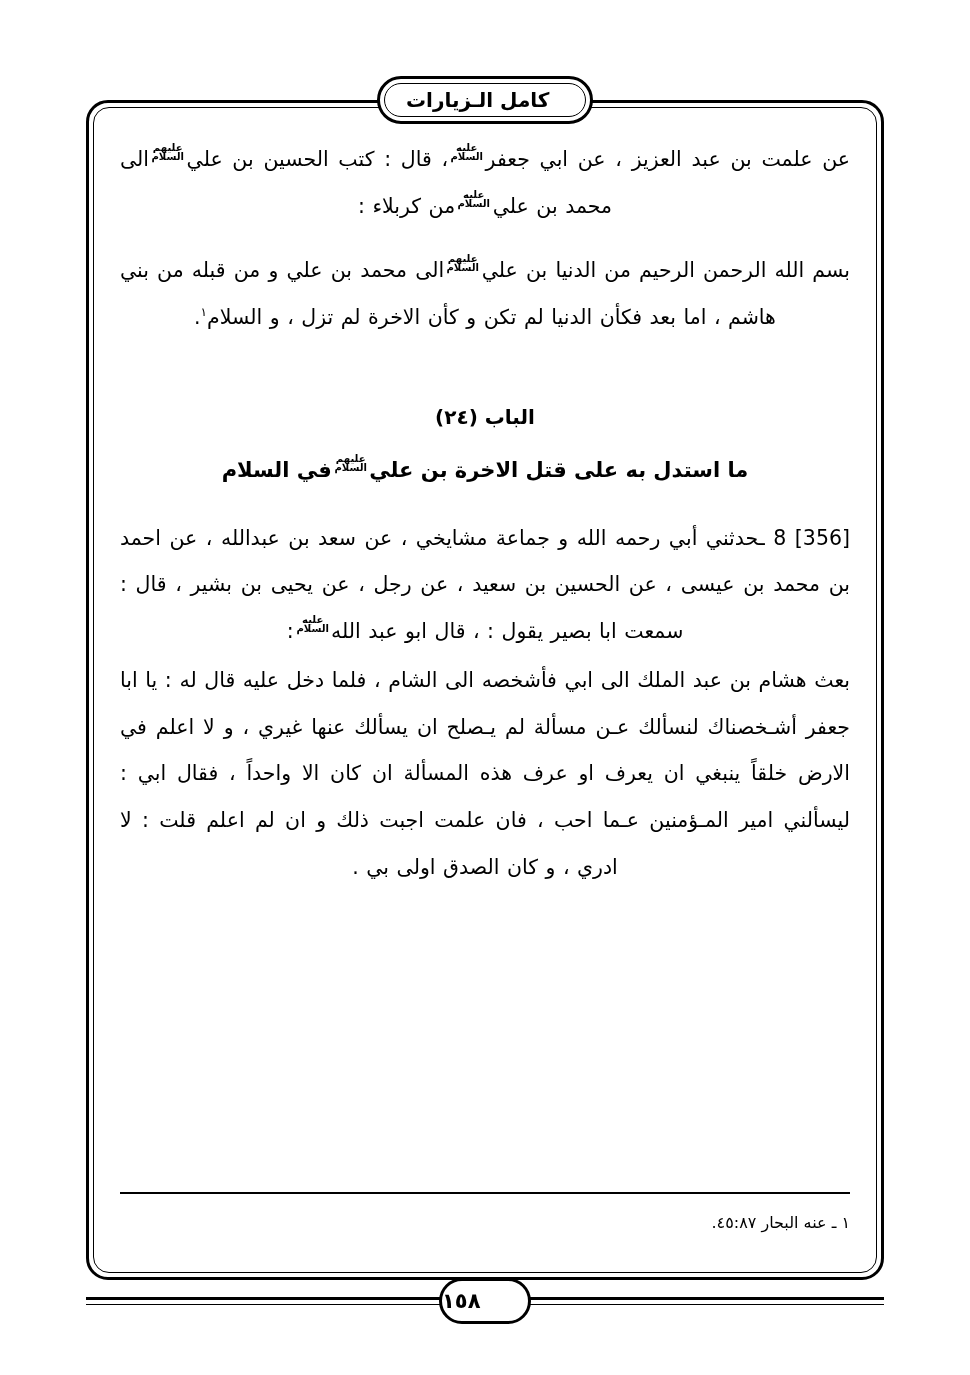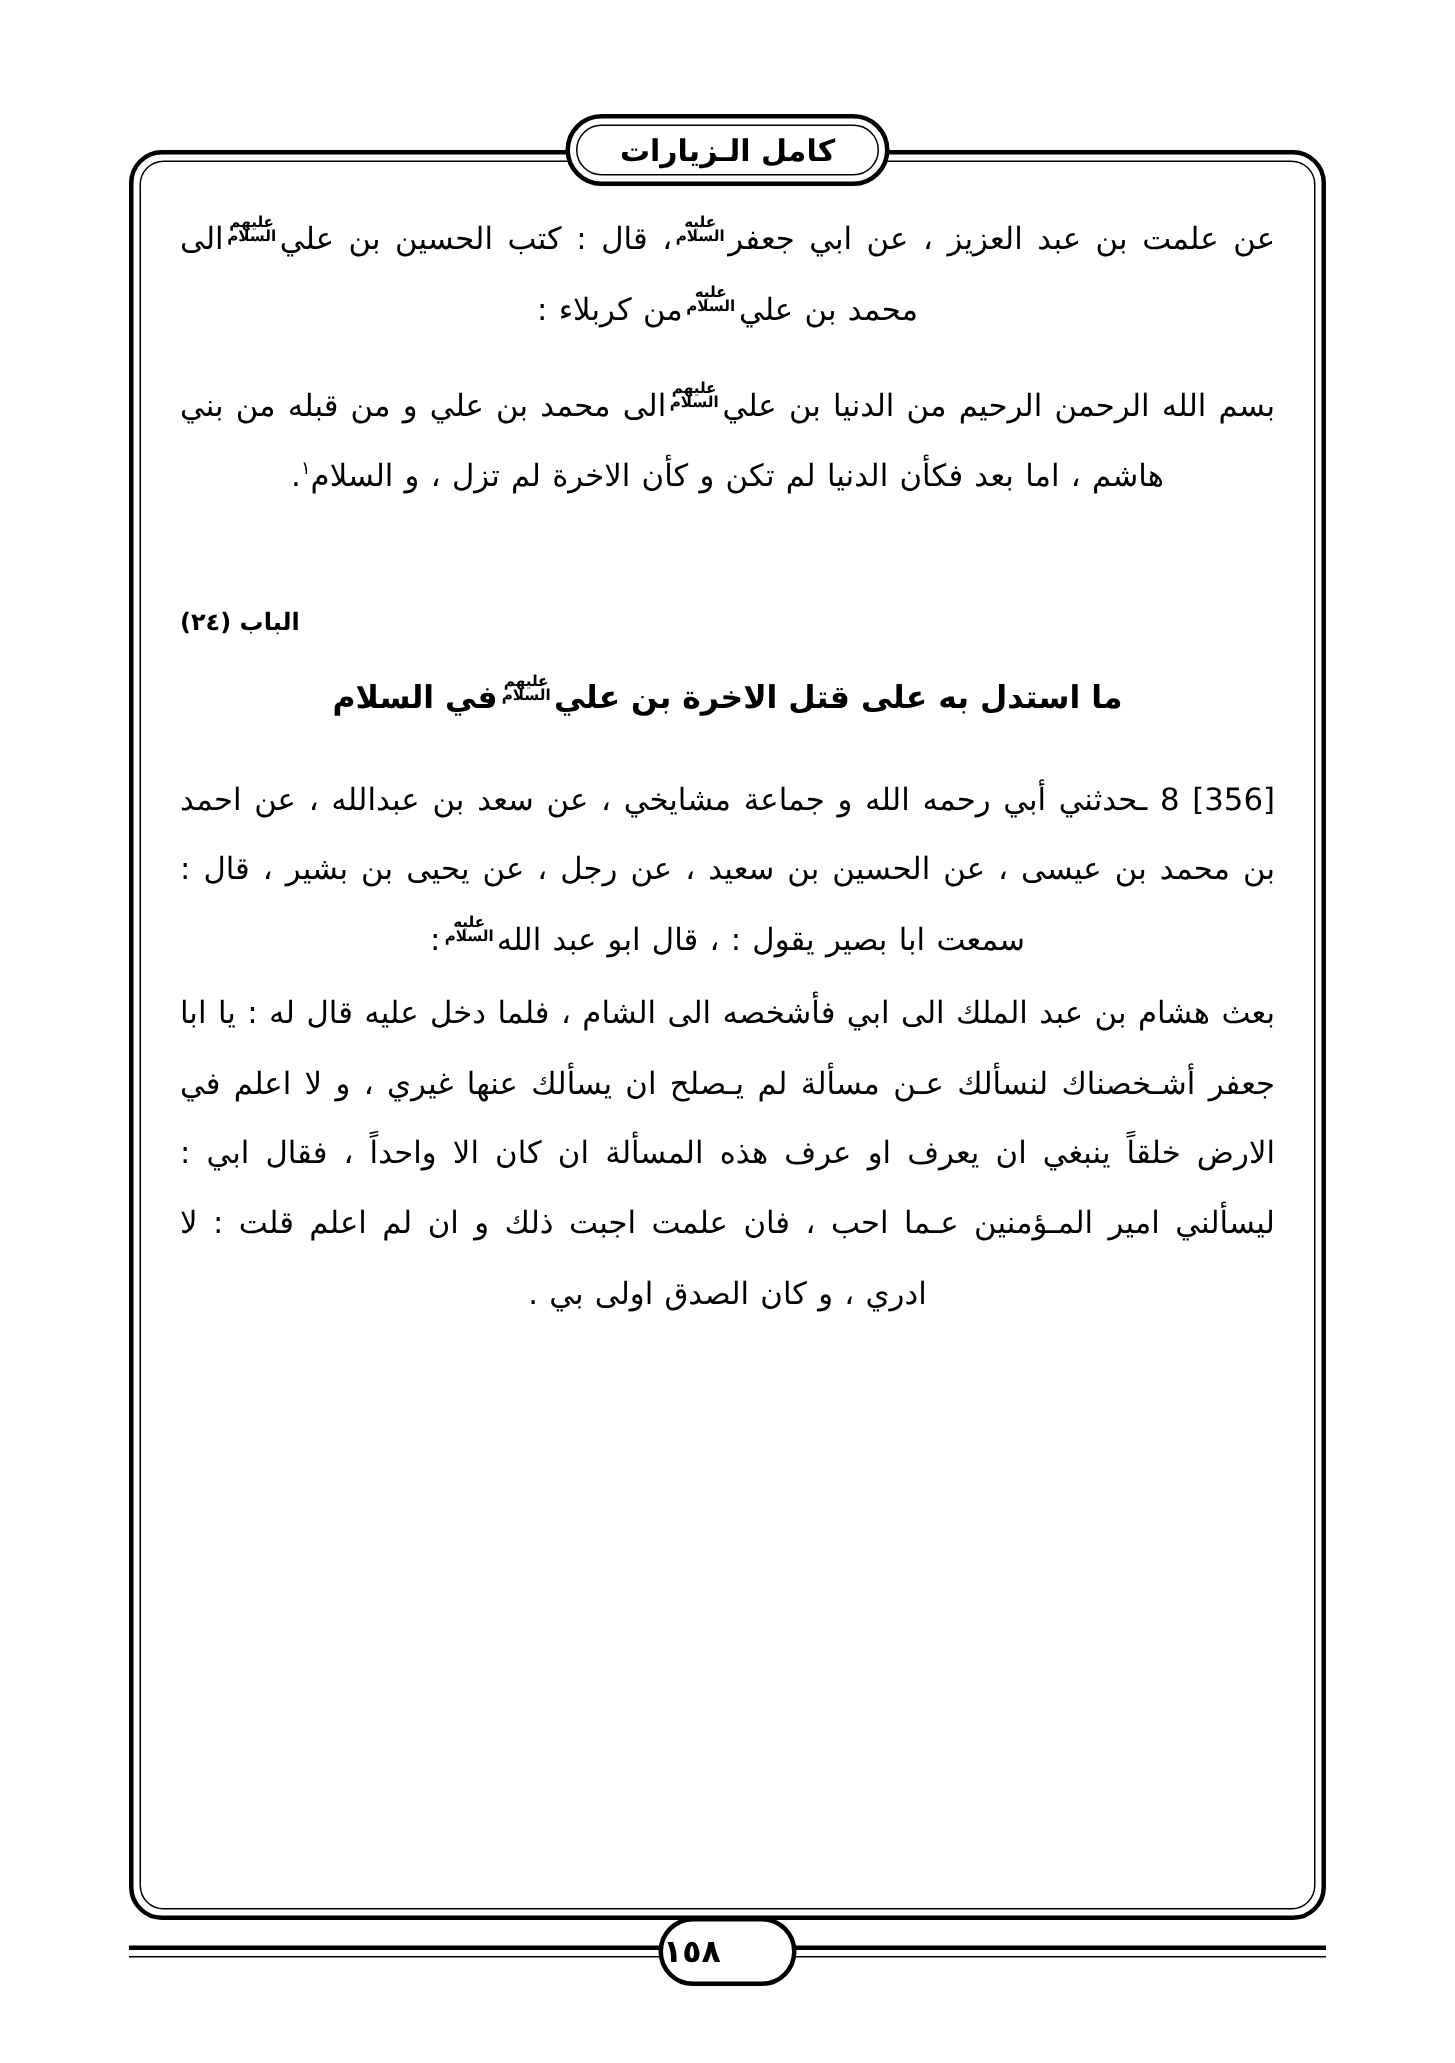--- a/index.html
+++ b/index.html
@@ -55,21 +55,21 @@
     left: 50%;
     top: 0;
     transform: translate(-50%, -50%);
     min-width: 216px;
     height: 48px;
     background: #ffffff;
     border: 3.4px solid #000;
     border-radius: 26px;
     display: flex;
     align-items: center;
-    justify-content: center;
+    justify-content: flex-end;
     padding: 0 26px;
     box-sizing: border-box;
     z-index: 4;
   }
   .header-cartouche-inner {
     position: absolute;
     left: 4px;
     right: 4px;
     top: 4px;
     bottom: 4px;
@@ -146,22 +146,22 @@
     text-align-last: center;
     margin: 0 0 2px 0;
     word-spacing: 1px;
   }
 
   .spacer-lg { height: 62px; }
   .spacer-sm { height: 16px; }
 
   
   .chapter-number {
-    text-align: left;
-    font-size: 16px;
+    text-align: center;
+    font-size: 20px;
     font-weight: bold;
     margin: 0 0 24px 0;
     letter-spacing: 0.5px;
   }
   .chapter-title {
     text-align: center;
     font-size: 21px;
     font-weight: bold;
     margin: 0 0 26px 0;
     line-height: 1.7;
@@ -230,20 +230,24 @@
 
     <div class="chapter-number">الباب (٢٤)</div>
     <div class="chapter-title"><span>ما استدل به على قتل الاخرة بن علي</span><span class="honorific">عليهم<br>السلام</span><span>في السلام</span></div>
 
     <p class="para"><span>[356]</span> <span>8 ـ</span><span>حدثني أبي رحمه الله و جماعة مشايخي ، عن سعد بن عبدالله ، عن احمد بن محمد بن عيسى ، عن الحسين بن سعيد ، عن رجل ، عن يحيى بن بشير ، قال : سمعت ابا بصير يقول : ، قال ابو عبد الله</span><span class="honorific">عليه<br>السلام</span><span>:</span></p>
 
     <p class="para">بعث هشام بن عبد الملك الى ابي فأشخصه الى الشام ، فلما دخل عليه قال له : يا ابا جعفر أشـخصناك لنسألك عـن مسألة لم يـصلح ان يسألك عنها غيري ، و لا اعلم في الارض خلقاً ينبغي ان يعرف او عرف هذه المسألة ان كان الا واحداً ، فقال ابي : ليسألني امير المـؤمنين عـما احب ، فان علمت اجبت ذلك و ان لم اعلم قلت : لا ادري ، و كان الصدق اولى بي .</p>
 
   </div>
 
+  <div class="footnotes">
+    <div class="footnote-rule"></div>
+    <div class="footnote-line">١ ـ عنه البحار ٤٥:٨٧.</div>
+  </div>
 
   <div class="footer-band">
     <div class="footer-rule-top"></div>
     <div class="footer-rule-bottom"></div>
     <div class="footer-cartouche">
       <span class="page-number">١٥٨</span>
     </div>
   </div>
 
 </div>

